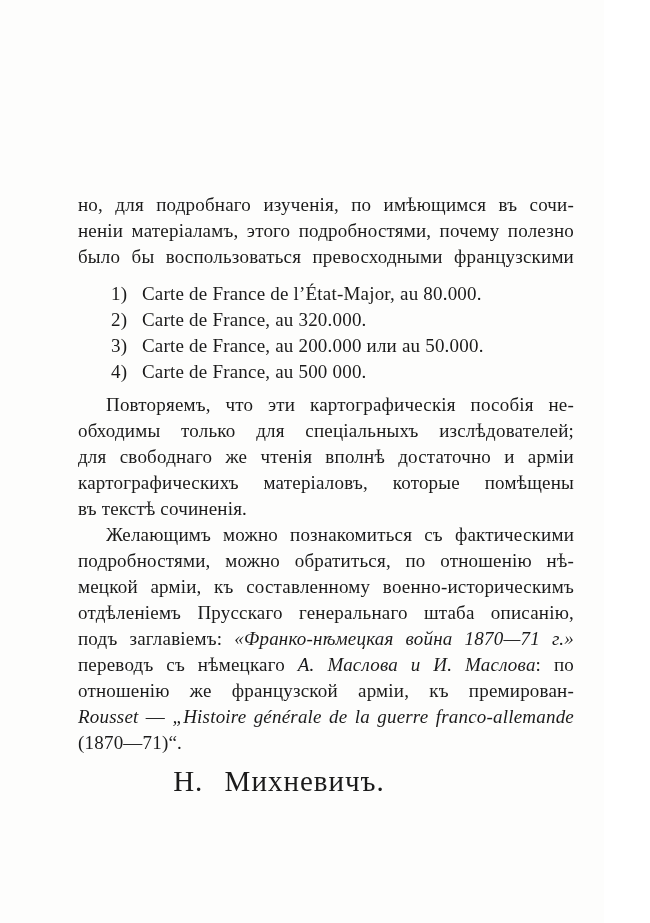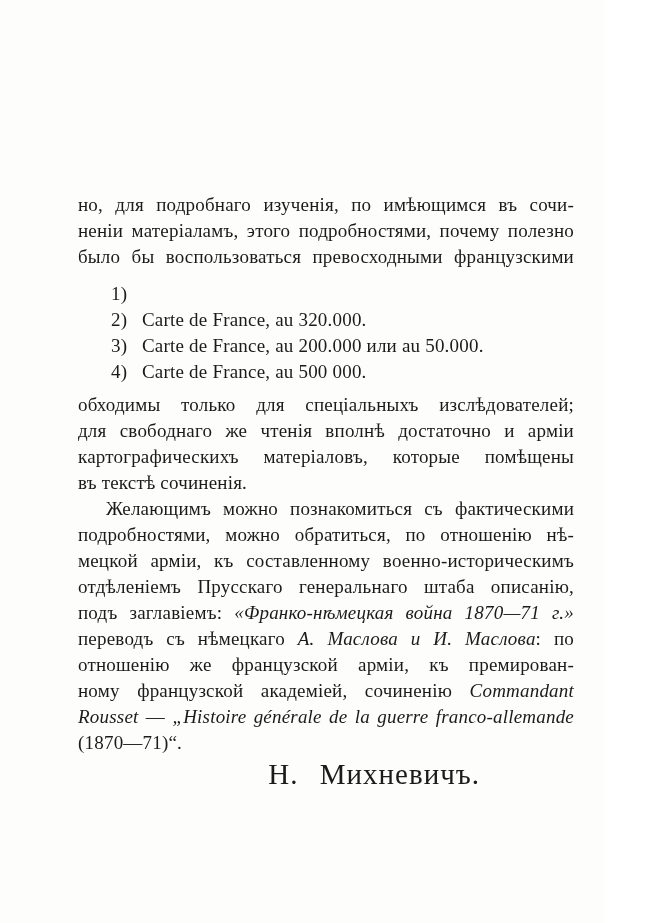--- a/index.html
+++ b/index.html
@@ -38,69 +38,70 @@
     display: flex;
     font-size: 19px;
     line-height: 26px;
     padding-left: 33px;
     letter-spacing: 0.2px;
   }
   .list-number { flex: none; width: 22px; }
   .list-text { margin-left: 9px; }
 
   .signature {
-    margin-top: 1px;
-    text-align: right;
+    margin-top: 8px;
+    text-align: center;
     padding-right: 48px;
     font-size: 29px;
     line-height: 34px;
     word-spacing: 13px;
     letter-spacing: 1px;
   }
 </style>
 </head>
 <body>
 
 <div class="page" style="background: rgb(253, 253, 252); color: rgb(27, 27, 27);">
   <div class="text-block" id="text-root">
       <div class="paragraph">
         <div class="line j"><span class="roman">но, для подробнаго изученія, по имѣющимся въ сочи-</span></div>
         <div class="line j"><span class="roman">неніи матеріаламъ, этого подробностями, почему полезно</span></div>
         <div class="line j"><span class="roman">было бы воспользоваться превосходными французскими</span></div>
       </div>
       <div class="map-list">
         <div class="list-item">
           <span class="list-number">1)</span>
+          <span class="list-text">Carte de France de l’État-Major, au 80.000.</span>
         </div>
         <div class="list-item">
           <span class="list-number">2)</span>
           <span class="list-text">Carte de France, au 320.000.</span>
         </div>
         <div class="list-item">
           <span class="list-number">3)</span>
           <span class="list-text">Carte de France, au 200.000 или au 50.000.</span>
         </div>
         <div class="list-item">
           <span class="list-number">4)</span>
           <span class="list-text">Carte de France, au 500 000.</span>
         </div>
       </div>
       <div class="paragraph">
+        <div class="line j indent"><span class="roman">Повторяемъ, что эти картографическія пособія не-</span></div>
         <div class="line j"><span class="roman">обходимы только для спеціальныхъ изслѣдователей;</span></div>
         <div class="line j"><span class="roman">для свободнаго же чтенія вполнѣ достаточно и арміи</span></div>
         <div class="line j"><span class="roman">картографическихъ матеріаловъ, которые помѣщены</span></div>
         <div class="line last"><span class="roman">въ текстѣ сочиненія.</span></div>
       </div>
       <div class="paragraph">
         <div class="line j indent"><span class="roman">Желающимъ можно познакомиться съ фактическими</span></div>
         <div class="line j"><span class="roman">подробностями, можно обратиться, по отношенію нѣ-</span></div>
         <div class="line j"><span class="roman">мецкой арміи, къ составленному военно-историческимъ</span></div>
         <div class="line j"><span class="roman">отдѣленіемъ Прусскаго генеральнаго штаба описанію,</span></div>
         <div class="line j"><span class="roman">подъ заглавіемъ: </span><span class="italic">«Франко-нѣмецкая война 1870—71 г.»</span></div>
         <div class="line j"><span class="roman">переводъ съ нѣмецкаго </span><span class="italic">А. Маслова и И. Маслова</span><span class="roman">: по</span></div>
         <div class="line j"><span class="roman">отношенію же французской арміи, къ премирован-</span></div>
-        <div class="line j"><span class="roman">ному французской академіей, сочиненію </span><span class="italic">Commandant</span></div>
         <div class="line j"><span class="italic">Rousset</span><span class="roman"> — </span><span class="italic">„Histoire générale de la guerre franco-allemande</span></div>
         <div class="line last"><span class="roman">(1870—71)“.</span></div>
       </div>
     </div>
   <div class="signature">Н. Михневичъ.</div>
 </div>
 
 </body></html>

